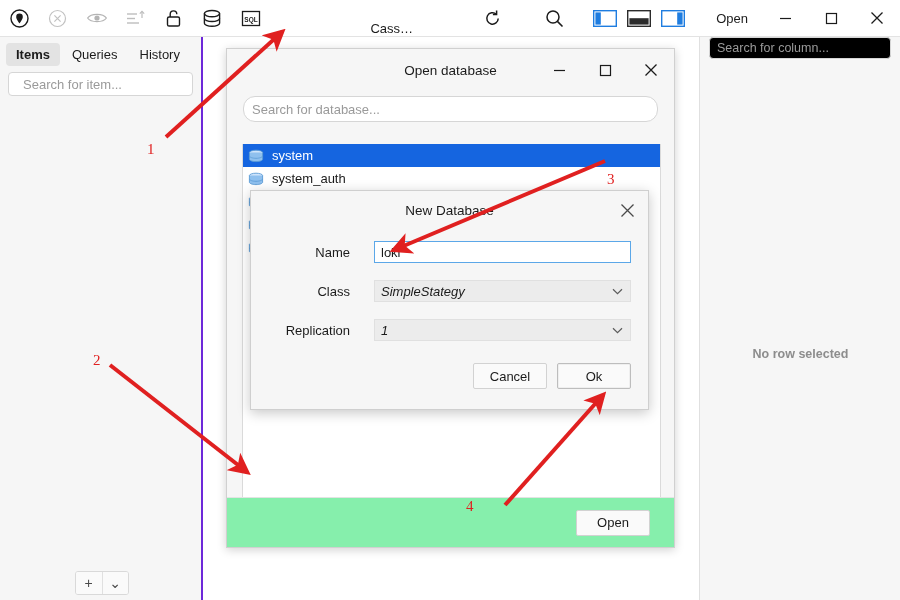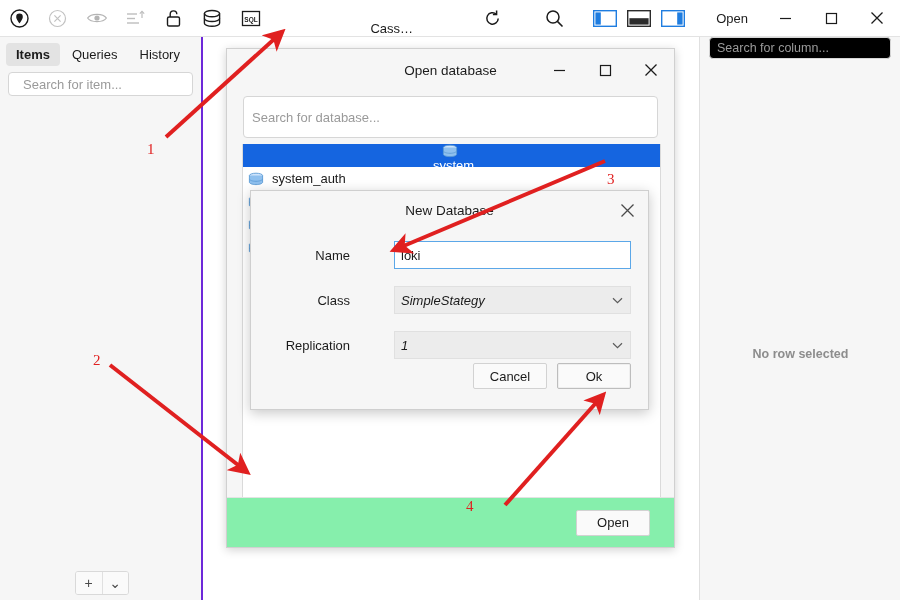--- a/index.html
+++ b/index.html
@@ -95,32 +95,32 @@
     position: absolute; left: 226px; top: 48px; width: 449px; height: 500px;
     background: #f6f6f6;
     border: 1px solid #d0d0d0;
     box-shadow: 0 2px 9px rgba(0,0,0,0.18);
   }
   .dlg-titlebar { height: 42px; display: flex; align-items: center; position: relative; }
   .dlg-title { position: absolute; left: 0; right: 0; text-align: center; font-size: 13.5px; color: #1b1b1b; }
   .dlg-wbtns { margin-left: auto; display: flex; z-index: 2; }
   .dlg-wbtn { width: 46px; height: 42px; display: flex; align-items: center; justify-content: center; }
   #db-search {
-    margin: 5px 16px 0 16px; height: 42px; background: #ffffff;
-    border: 1px solid #d6d6d6; border-radius: 4px;
+    margin: 5px 16px 0 16px; height: 26px; background: #ffffff;
+    border: 1px solid #d6d6d6; border-radius: 12px;
     display: flex; align-items: center; padding: 0 8px;
     font-size: 13px; color: #9a9a9a;
   }
   #db-list {
     position: absolute; left: 15px; top: 95px; width: 419px; height: 377px;
     background: #ffffff; border: 1px solid #dadada; border-top: none;
     overflow: hidden;
   }
   .db-row { height: 23px; display: flex; align-items: center; padding-left: 4px; font-size: 13px; }
-  .db-row.sel { background: #1565e0; color: #ffffff; flex-direction: column; }
+  .db-row.sel { background: #1565e0; color: #ffffff; }
   .db-icon { width: 18px; height: 14px; margin-right: 7px; flex: none; }
   #db-addremove {
     position: absolute; left: 15px; top: 474px;
     display: flex; border: 1px solid #dcdcdc; background: #fafafa;
   }
   #db-addremove .segbtn { width: 24px; height: 20px; border: none; background: transparent; }
   #db-addremove .segbtn + .segbtn { border-left: 1px solid #e4e4e4; }
   #db-footer {
     position: absolute; left: 0; bottom: 0; width: 447px; height: 50px;
     background: #86efac; border-top: 1px solid #e3e3e3;
@@ -139,21 +139,21 @@
     position: absolute; left: 250px; top: 190px; width: 399px; height: 220px;
     background: #f6f6f6; border: 1px solid #cfcfcf;
     box-shadow: 0 3px 12px rgba(0,0,0,0.22);
   }
   #new-db-dialog .nd-titlebar { height: 38px; position: relative; display: flex; align-items: center; }
   #new-db-dialog .nd-title { position: absolute; left: 0; right: 0; text-align: center; font-size: 13.5px; }
   #nd-close { position: absolute; right: 0; top: 0; width: 42px; height: 38px;
     display: flex; align-items: center; justify-content: center; }
   .form-row { display: flex; align-items: center; margin-top: 12px; padding: 0 17px; }
   .form-label { width: 82px; text-align: right; margin-right: 24px; font-size: 13px; }
-  .form-field { flex: 1; height: 28px; display: flex; align-items: center; padding: 0 6px; font-size: 13px; margin-left: 20px; }
+  .form-field { flex: 1; height: 22px; display: flex; align-items: center; padding: 0 6px; font-size: 13px; }
   .form-field.text { background: #ffffff; border: 1px solid #5ba7e8; }
   .form-field.select { background: #ececec; border: 1px solid #e0e0e0; position: relative; padding-right: 22px; font-style: italic; }
   .caret { position: absolute; right: 7px; top: 50%; transform: translateY(-50%); }
   .caret-text { position: relative; }
   #nd-buttons { position: absolute; right: 17px; bottom: 20px; display: flex; gap: 10px; }
 
   
   #annotations { position: absolute; left: 0; top: 0; width: 900px; height: 600px; pointer-events: none; }
   .ann-num {
     position: absolute; color: #e02020; font-size: 15px;

